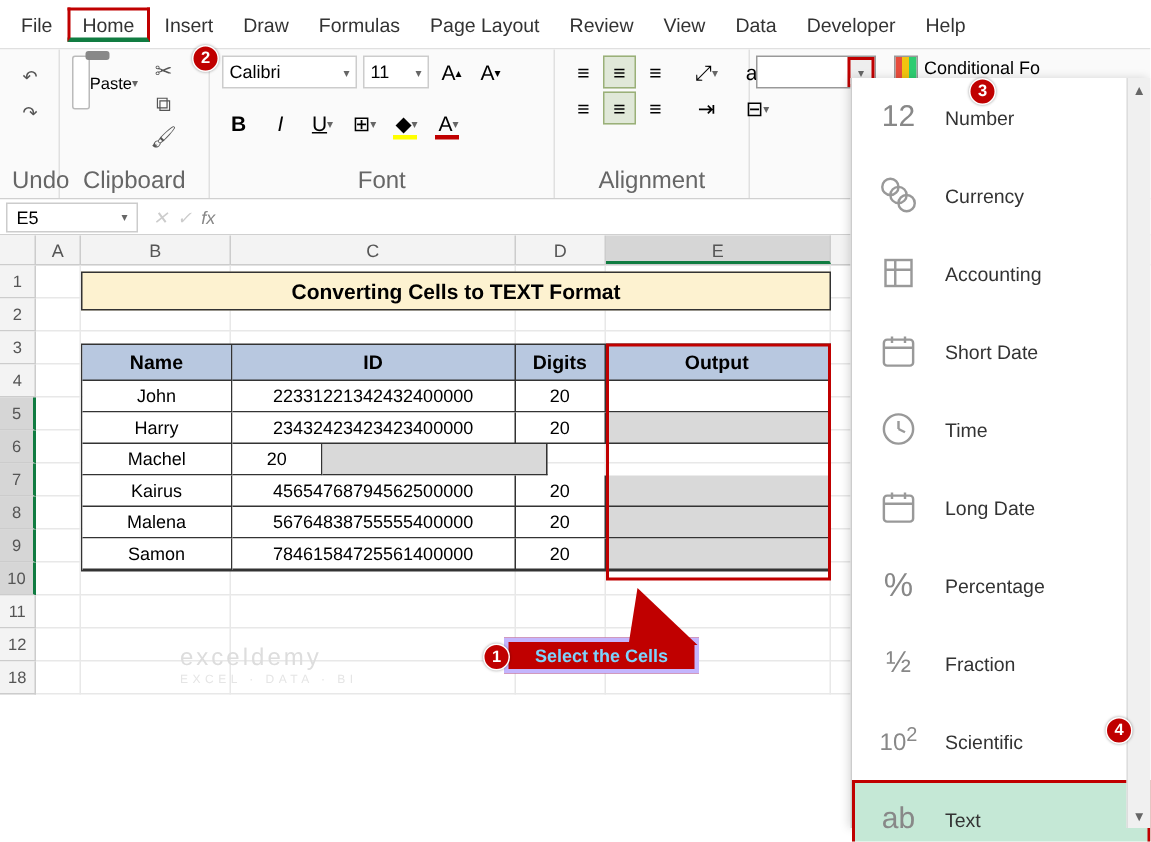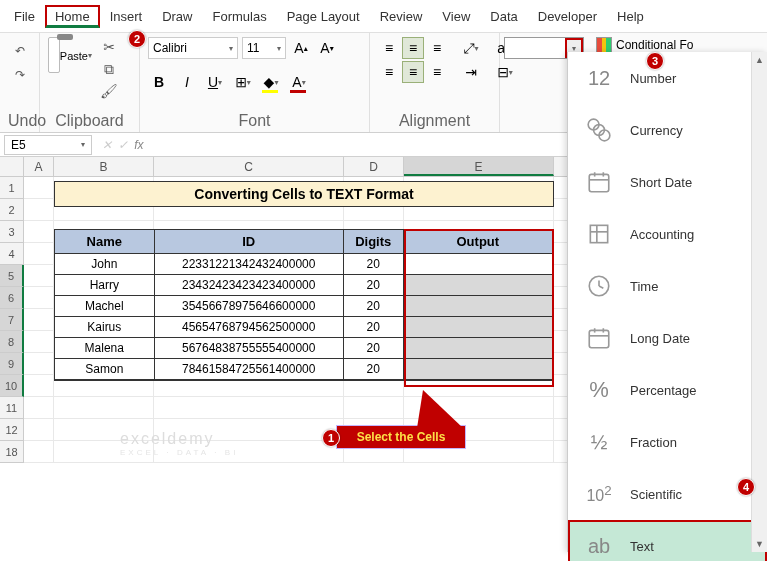--- a/index.html
+++ b/index.html
@@ -78,21 +78,21 @@
 .data-table { position:absolute; left: 54px; top: 72px; border:1px solid #333; width: 500px; }
 .dt-row { display:flex; }
 .dt-h { background:#b8c8e0; font-weight:bold; text-align:center; border-right:1px solid #333; border-bottom:1px solid #333; padding:4px 0; font-size:13px;}
 .dt-c { background:#fff; text-align:center; border-right:1px solid #333; border-bottom:1px solid #333; padding:3px 0; font-size:12px;}
 .dt-name { width: 100px; } .dt-id { width: 190px; } .dt-dig { width: 60px; } .dt-out { width: 150px; }
 .sel-range { background:#d9d9d9 !important; }
 .sel-range.first { background:#fff !important; }
 .sel-border { position:absolute; left: 404px; top: 72px; width: 150px; height: 158px; border:2px solid #c00000; pointer-events:none; }
 
 
-.callout { position:absolute; left: 336px; top: 268px; width: 130px; height: 24px; background:#c00000; color:#fde047; font-weight:bold; font-size:12px; display:flex; align-items:center; justify-content:center; border:1px solid #c4b5fd; }
+.callout { position:absolute; left: 336px; top: 268px; width: 130px; height: 24px; background:#c00000; color:#7dd3fc; font-weight:bold; font-size:12px; display:flex; align-items:center; justify-content:center; border:3px solid #c4b5fd; }
 .callout::before { content:''; position:absolute; top:-36px; left:80px; width:0; height:0; border-left:6px solid transparent; border-right:40px solid transparent; border-bottom:38px solid #c00000; }
 
 
 .badge { position:absolute; width:18px; height:18px; border-radius:50%; background:#c00000; color:#fff; font-size:11px; font-weight:bold; display:flex; align-items:center; justify-content:center; border:1px solid #fff; box-shadow:0 0 2px rgba(0,0,0,0.4); z-index:50; }
 
 
 .fmt-panel { position:absolute; right: 0; top: 52px; width: 200px; background:#fff; border-left:1px solid #ccc; box-shadow:-2px 0 6px rgba(0,0,0,0.15); z-index:40; height: 500px; }
 .fmt-scroll { position:absolute; right:0; top:0; width:16px; height:100%; background:#f0f0f0; border-left:1px solid #ddd; }
 .fmt-scroll .up,.fmt-scroll .dn { height:16px; text-align:center; font-size:9px; color:#666; line-height:16px; }
 .fmt-item { display:flex; align-items:center; gap:14px; padding: 12px 14px; font-size:13px; color:#333; cursor:pointer; }
@@ -380,21 +380,20 @@
           <div class="dt-c dt-out sel-range first"></div>
         </div>
         <div class="dt-row">
           <div class="dt-c dt-name">Harry</div>
           <div class="dt-c dt-id">23432423423423400000</div>
           <div class="dt-c dt-dig">20</div>
           <div class="dt-c dt-out sel-range"></div>
         </div>
         <div class="dt-row">
           <div class="dt-c dt-name">Machel</div>
-          <div class="dt-c dt-id">35456678975646600000</div>
           <div class="dt-c dt-dig">20</div>
           <div class="dt-c dt-out sel-range"></div>
         </div>
         <div class="dt-row">
           <div class="dt-c dt-name">Kairus</div>
           <div class="dt-c dt-id">45654768794562500000</div>
           <div class="dt-c dt-dig">20</div>
           <div class="dt-c dt-out sel-range"></div>
         </div>
         <div class="dt-row">
@@ -432,45 +431,45 @@
       </div>
       <div class="fmt-item">
         <div class="fmt-icon">
           <svg viewBox="0 0 24 24" fill="none" stroke="#999" stroke-width="1.5">
             <circle cx="7" cy="7" r="5"></circle>
             <circle cx="12" cy="12" r="5"></circle>
             <circle cx="17" cy="17" r="5"></circle>
           </svg>
         </div>
         <span>Currency</span>
+      </div>
+      <div class="fmt-item">
+        <div class="fmt-icon">
+          <svg viewBox="0 0 24 24" fill="none" stroke="#999" stroke-width="1.5">
+            <rect x="4" y="4" width="16" height="16"></rect>
+            <line x1="4" y1="10" x2="20" y2="10"></line>
+            <line x1="10" y1="4" x2="10" y2="20"></line>
+          </svg>
+        </div>
+        <span>Accounting</span>
       </div>
       <div class="fmt-item">
         <div class="fmt-icon">
           <svg viewBox="0 0 24 24" fill="none" stroke="#999" stroke-width="1.5">
             <rect x="3" y="5" width="18" height="16" rx="2"></rect>
             <line x1="3" y1="10" x2="21" y2="10"></line>
             <line x1="8" y1="3" x2="8" y2="7"></line>
             <line x1="16" y1="3" x2="16" y2="7"></line>
           </svg>
         </div>
         <span>Short Date</span>
       </div>
       <div class="fmt-item">
         <div class="fmt-icon">
           <svg viewBox="0 0 24 24" fill="none" stroke="#999" stroke-width="1.5">
-            <rect x="4" y="4" width="16" height="16"></rect>
-            <line x1="4" y1="10" x2="20" y2="10"></line>
-            <line x1="10" y1="4" x2="10" y2="20"></line>
-          </svg>
-        </div>
-        <span>Accounting</span>
-      </div>
-      <div class="fmt-item">
-        <div class="fmt-icon">
-          <svg viewBox="0 0 24 24" fill="none" stroke="#999" stroke-width="1.5">
             <circle cx="12" cy="12" r="9"></circle>
             <line x1="12" y1="12" x2="12" y2="7"></line>
             <line x1="12" y1="12" x2="16" y2="14"></line>
           </svg>
         </div>
         <span>Time</span>
       </div>
       <div class="fmt-item">
         <div class="fmt-icon">
           <svg viewBox="0 0 24 24" fill="none" stroke="#999" stroke-width="1.5">

